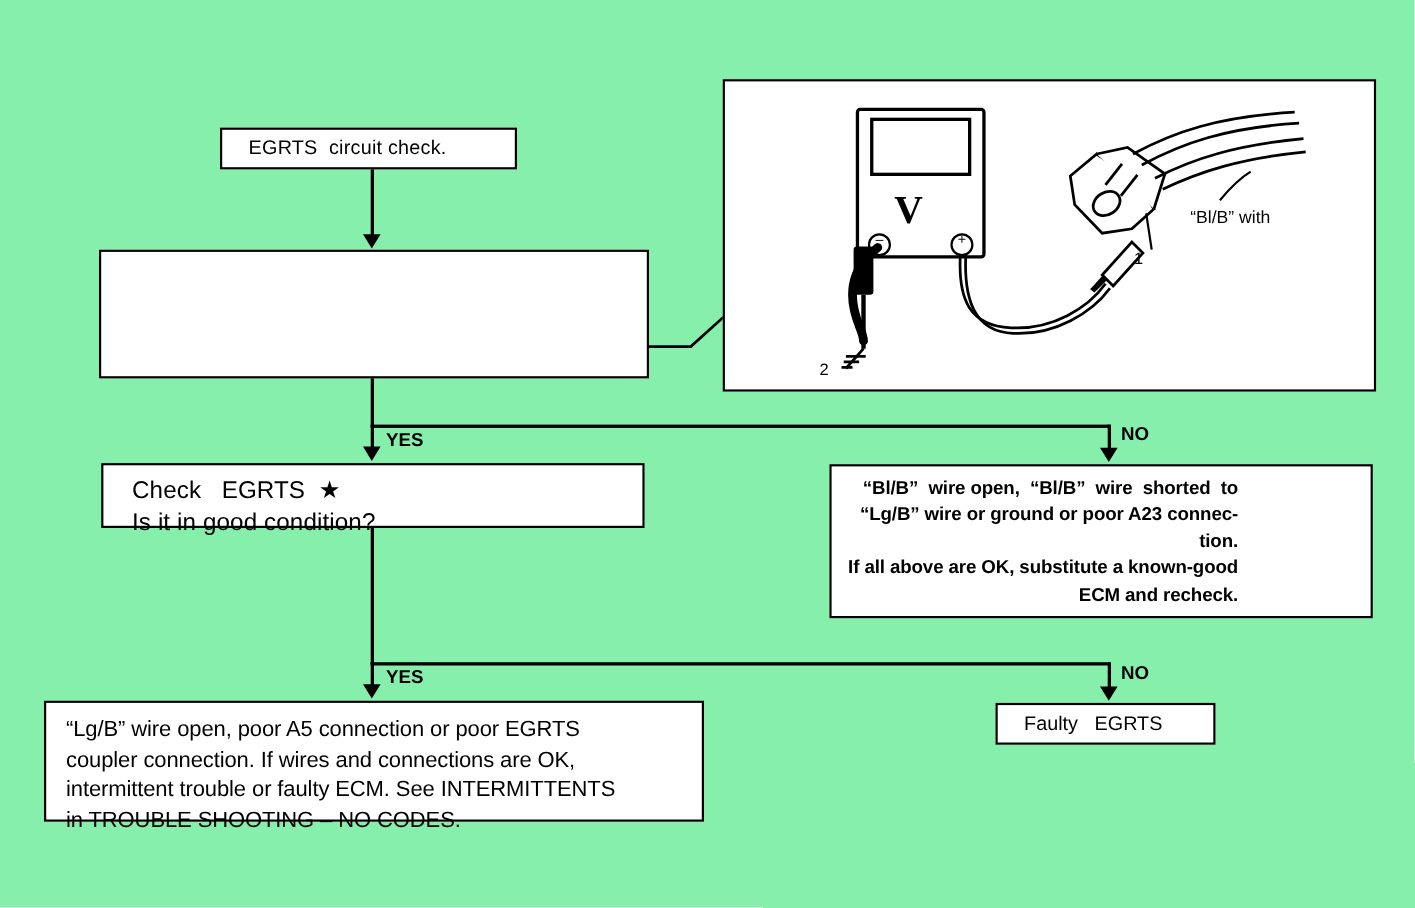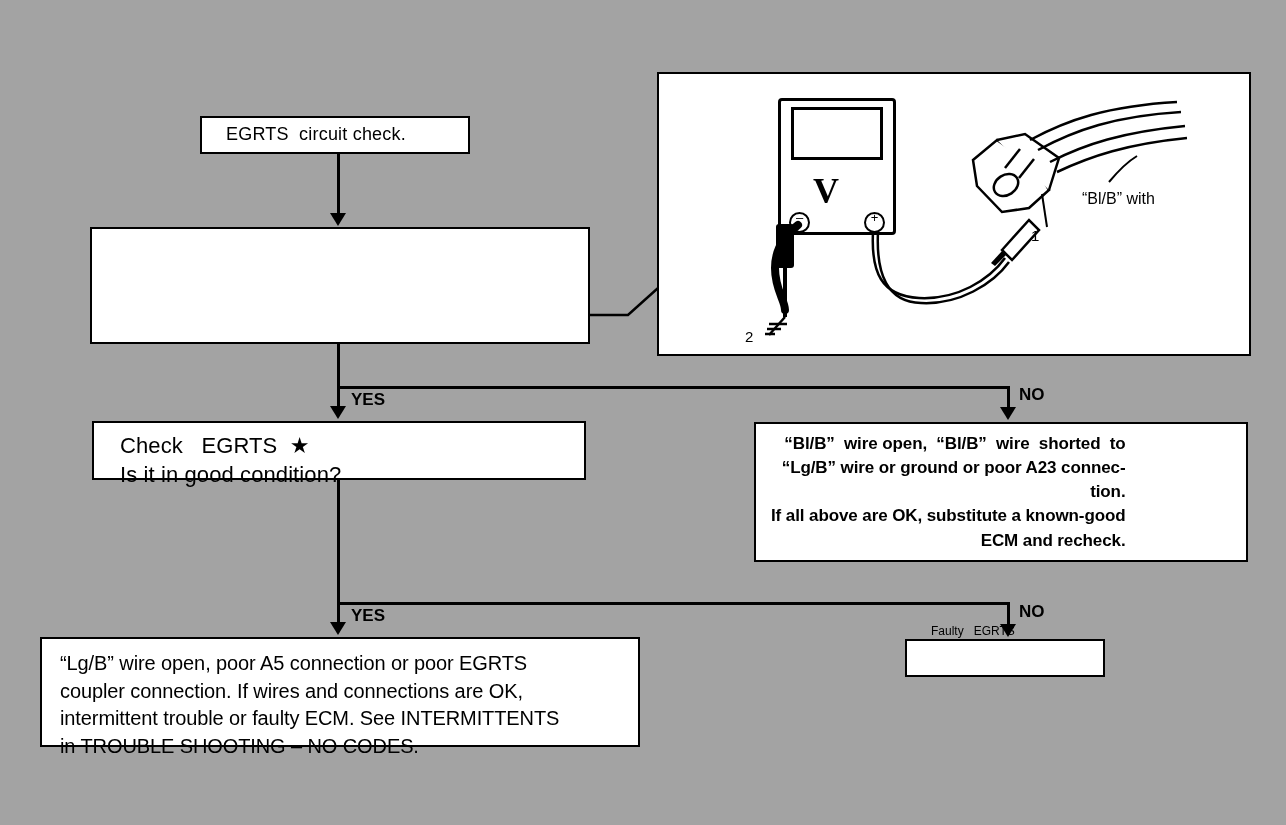--- a/index.html
+++ b/index.html
@@ -9,21 +9,21 @@
   }
   body {
     font-family: "Liberation Sans", sans-serif;
     color: #000000;
   }
   #page {
     position: relative;
     width: 1286px;
     height: 825px;
     overflow: hidden;
-    background: #a3a3a3;
+    background: #86efac;
   }
   .box {
     position: absolute;
     box-sizing: border-box;
     border: 2px solid #000;
     background: #fff;
   }
   .txt {
     position: absolute;
     white-space: pre;
@@ -121,21 +121,21 @@
   
   #yes2-box { left: 40px; top: 637px; width: 600px; height: 110px; }
   #yes2-text {
     left: 60px; top: 650px; font-size: 20px; font-weight: normal;
     line-height: 1.38; letter-spacing: -0.1px;
   }
 
   
   #faulty-box { left: 905px; top: 639px; width: 200px; height: 38px; }
   #faulty-text {
-    left: 931px; top: 624px; font-size: 12px;
+    left: 931px; top: 647px; font-size: 18px;
   }
 </style>
 </head>
 <body>
 
 <div id="page">
 
   <div class="box" id="start-box"></div>
   <div class="txt" id="start-label">EGRTS  circuit check.</div>
 

